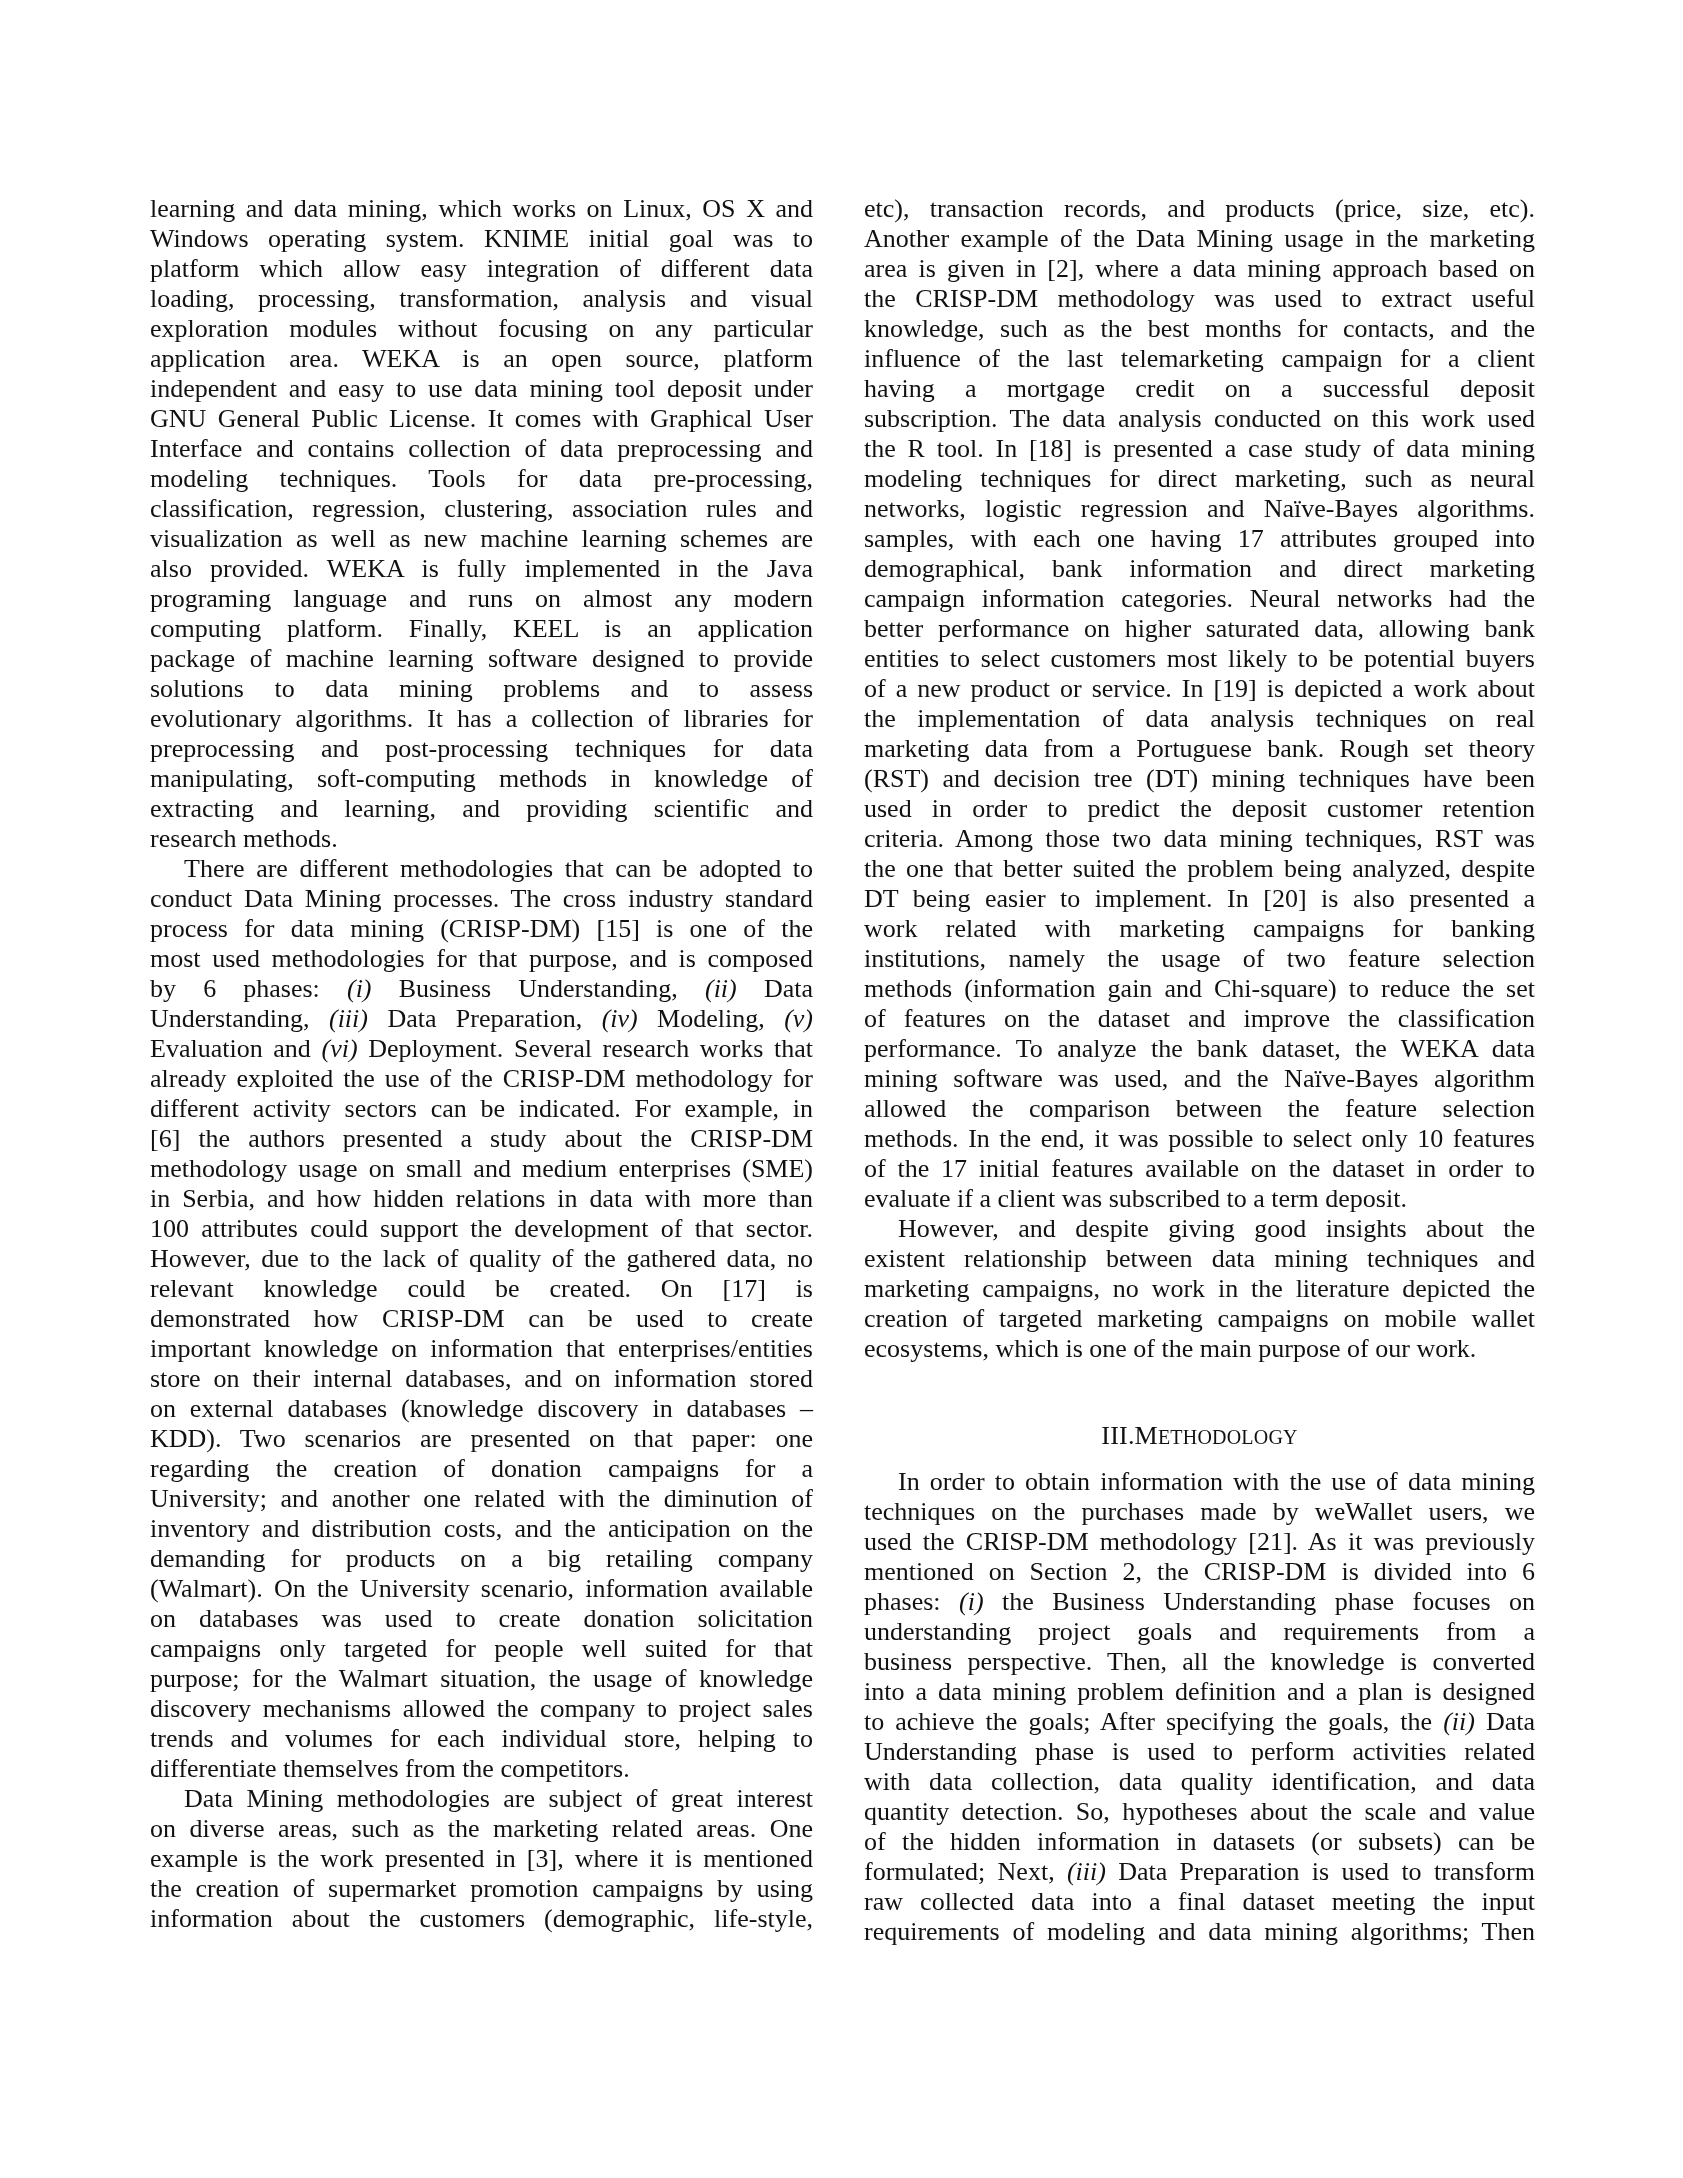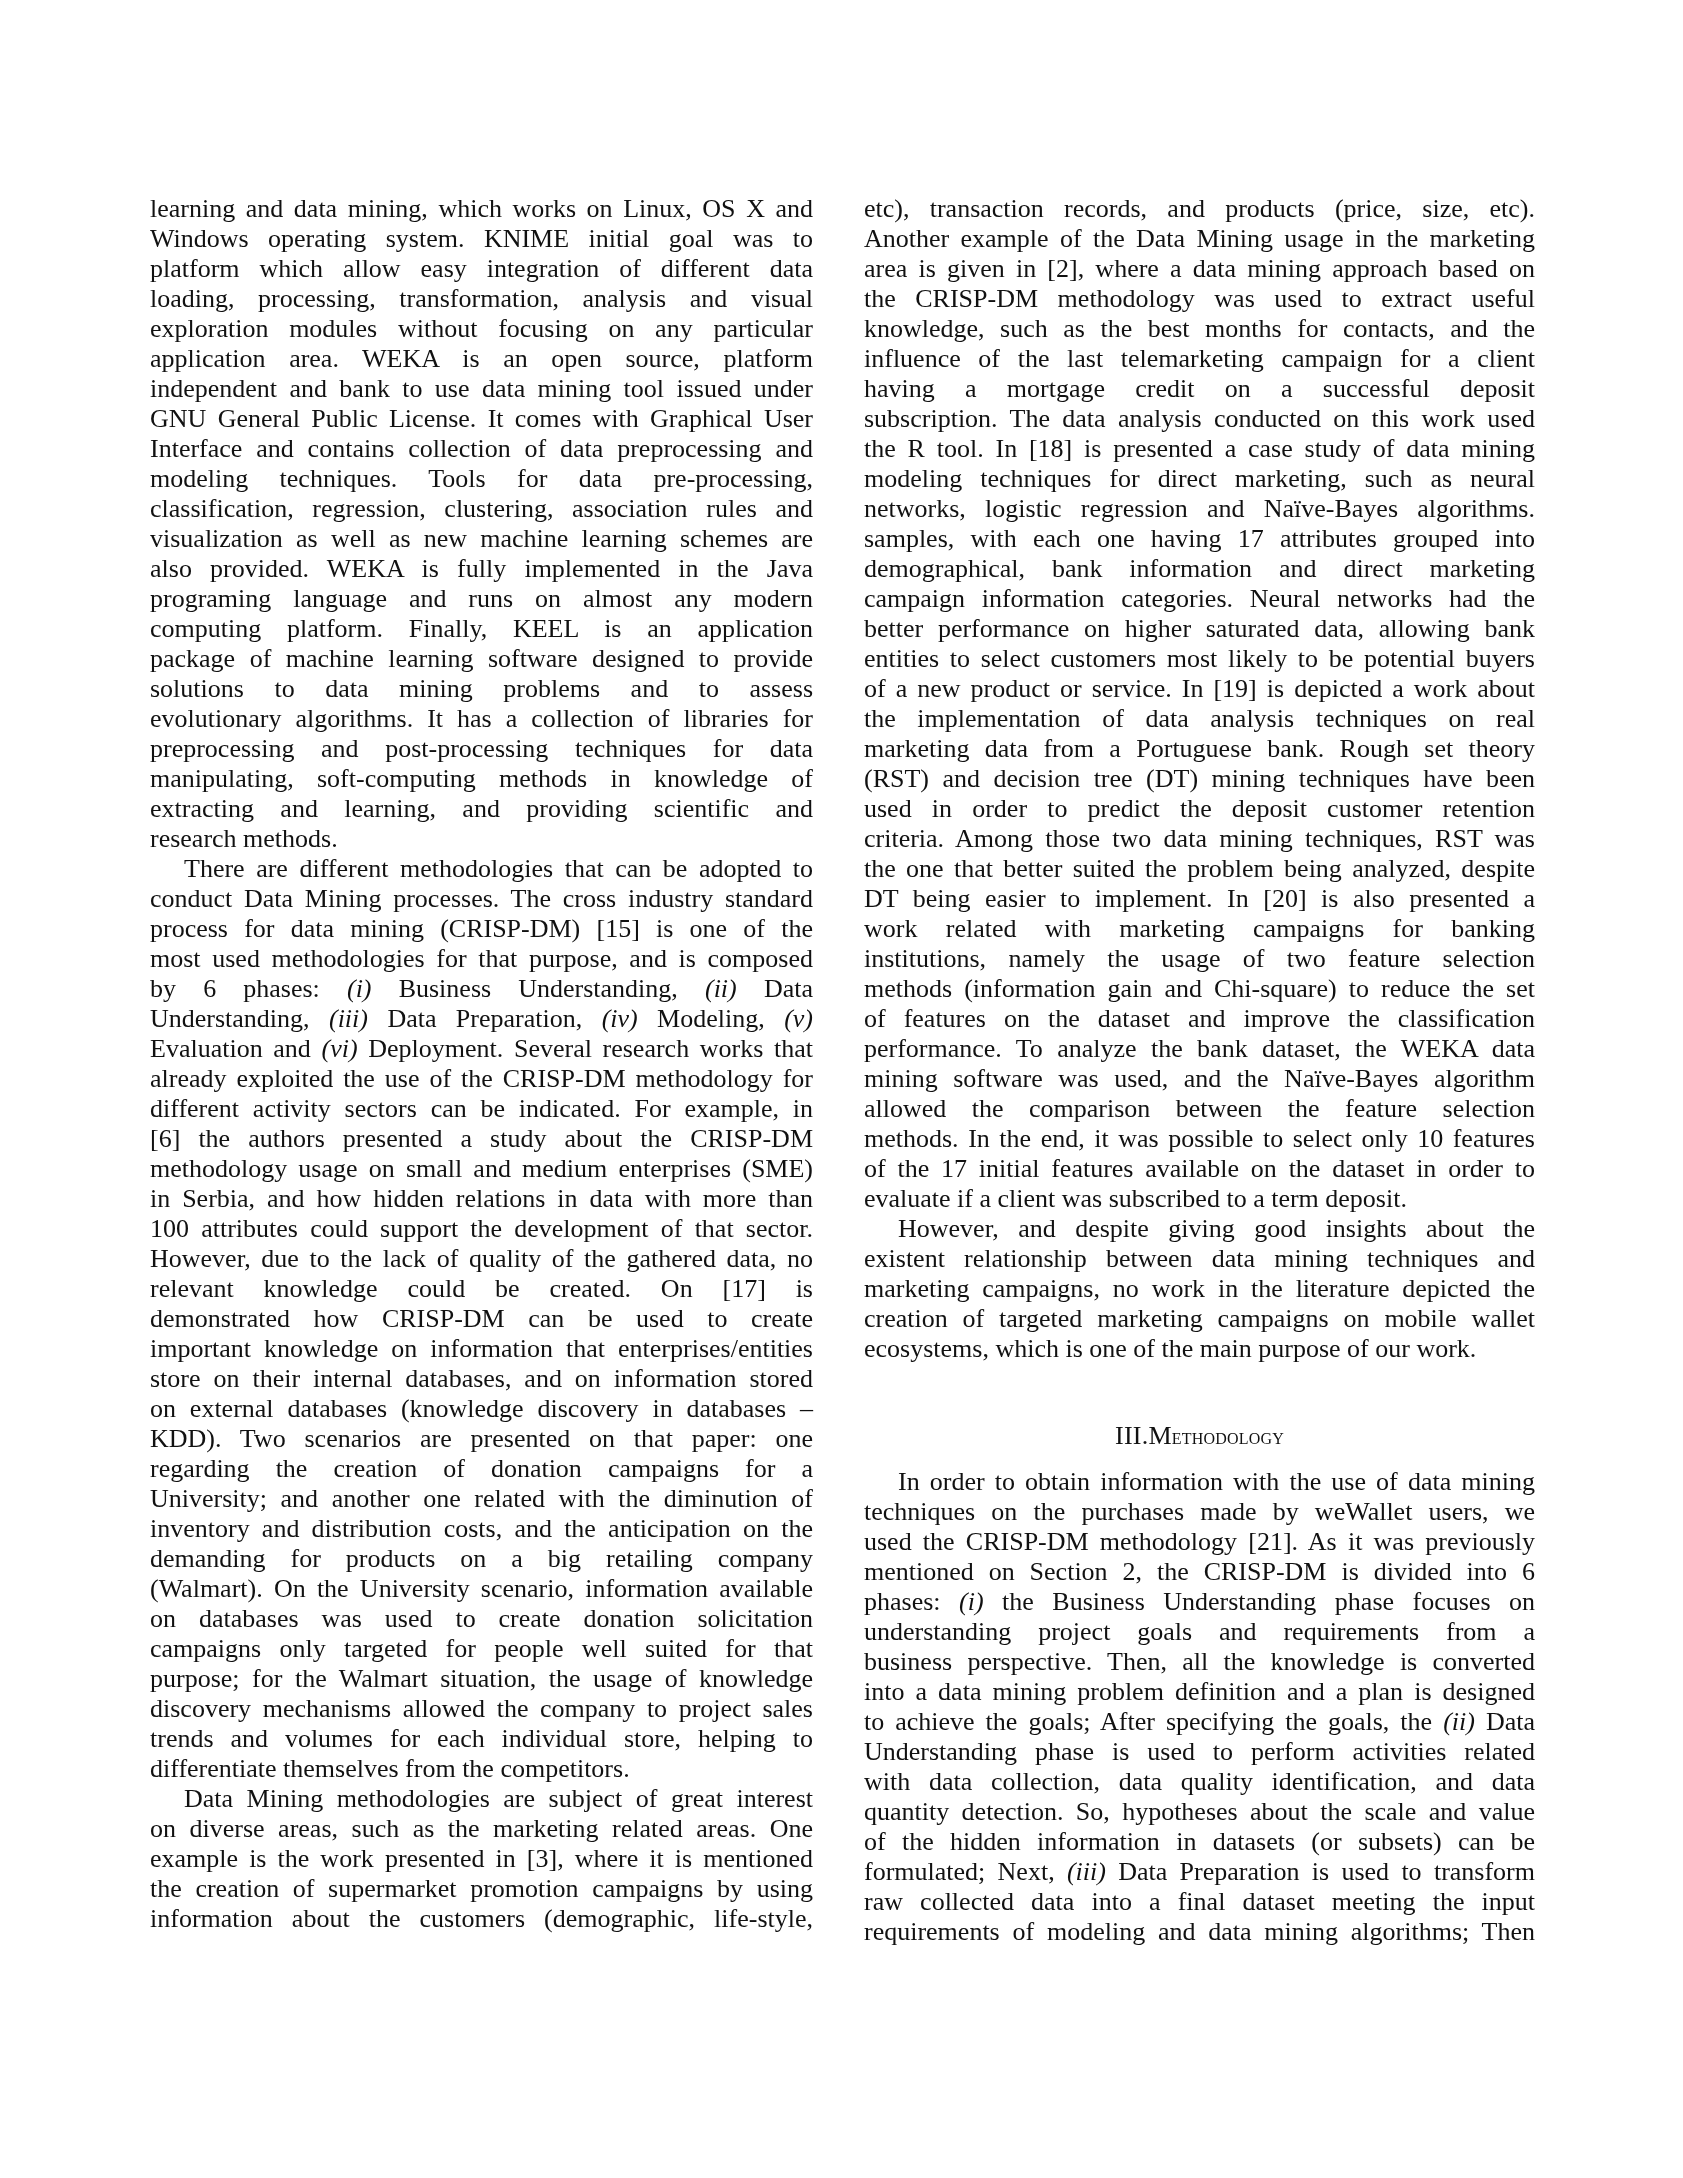--- a/index.html
+++ b/index.html
@@ -8,36 +8,36 @@
   .col { position: absolute; top: 194px; }
   #col-left { left: 150px; width: 663px; }
   #col-right { left: 864px; width: 671px; }
   .line { display: block; font-size: 26px; line-height: 30px; height: 30px;
           text-align: justify; text-align-last: justify; white-space: nowrap; }
   .line.last { text-align-last: left; }
   .line.indent { text-indent: 34px; }
   .gap { height: 57px; }
   .gap-small { height: 16px; }
   .heading { font-size: 26px; line-height: 30px; height: 30px; text-align: center; letter-spacing: 0.2px; }
-  .heading .sc { font-size: 16px; font-family: Liberation Serif, serif; }
+  .heading .sc { font-size: 20px; font-family: Liberation Serif, serif; }
   .heading .num { }
   .line span.it { font-style: italic; }
 </style>
 </head>
 <body>
 
 <div id="col-left" class="col">
     <div>
       <div class="line">learning and data mining, which works on Linux, OS X and</div>
       <div class="line">Windows operating system. KNIME initial goal was to</div>
       <div class="line">platform which allow easy integration of different data</div>
       <div class="line">loading, processing, transformation, analysis and visual</div>
       <div class="line">exploration modules without focusing on any particular</div>
       <div class="line">application area. WEKA is an open source, platform</div>
-      <div class="line">independent and bank to use data mining tool issued under</div>
+      <div class="line">independent and easy to use data mining tool deposit under</div>
       <div class="line">GNU General Public License. It comes with Graphical User</div>
       <div class="line">Interface and contains collection of data preprocessing and</div>
       <div class="line">modeling techniques. Tools for data pre-processing,</div>
       <div class="line">classification, regression, clustering, association rules and</div>
       <div class="line">visualization as well as new machine learning schemes are</div>
       <div class="line">also provided. WEKA is fully implemented in the Java</div>
       <div class="line">programing language and runs on almost any modern</div>
       <div class="line">computing platform. Finally, KEEL is an application</div>
       <div class="line">package of machine learning software designed to provide</div>
       <div class="line">solutions to data mining problems and to assess</div>

